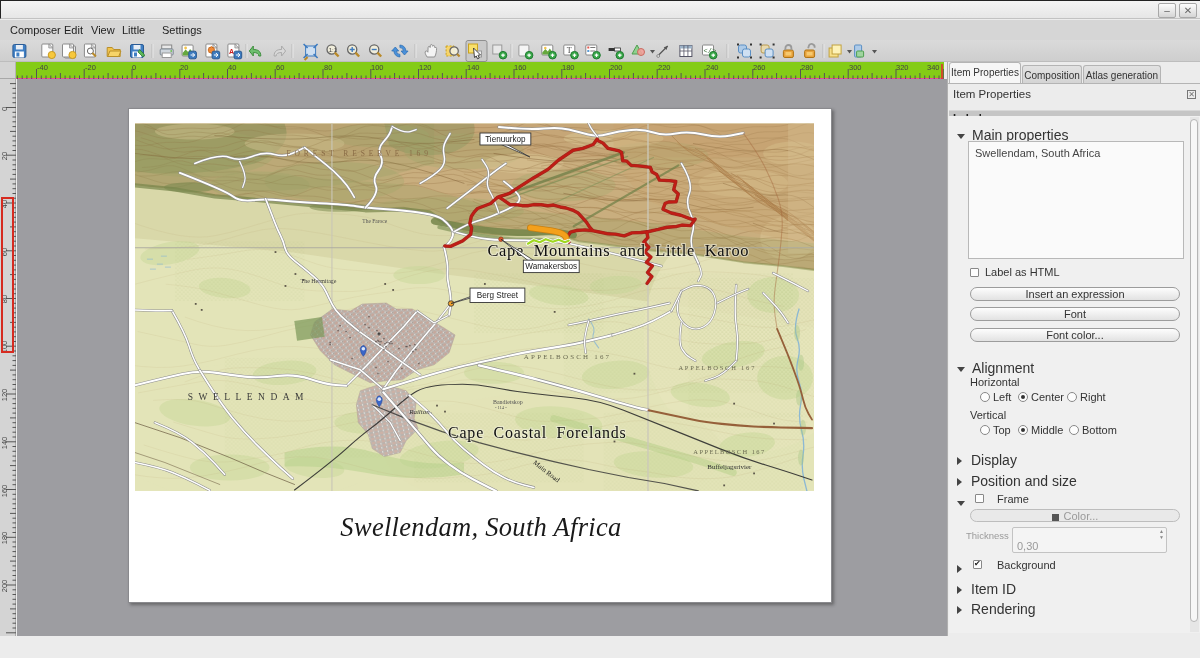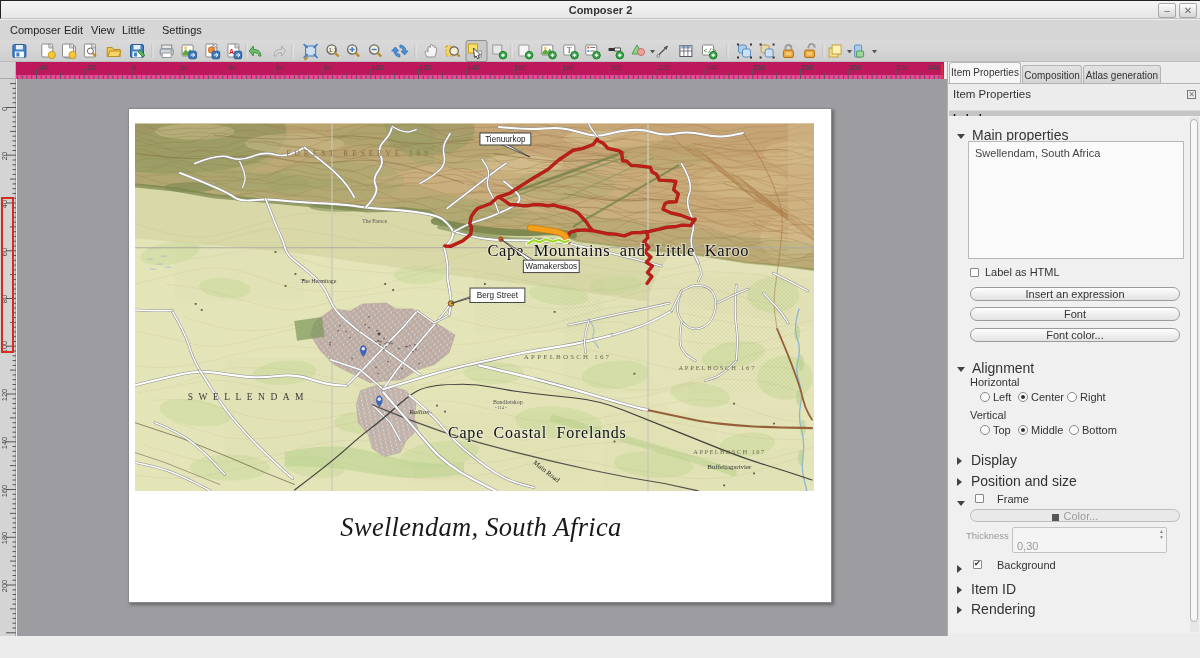--- a/index.html
+++ b/index.html
@@ -8,21 +8,21 @@
 #titlebar{left:0;top:0;width:1200px;height:19px;background:linear-gradient(#f4f4f4,#e6e6e6);border-top:1px solid #222;border-left:1px solid #222;border-bottom:1px solid #c2c2c2}
 #titlebar .t{position:absolute;left:0;right:0;top:3px;text-align:center;font-size:11px;font-weight:bold;color:#333}
 .winbtn{position:absolute;top:2px;width:18px;height:15px;background:linear-gradient(#fdfdfd,#d5d5d5);border:1px solid #a8a8a8;border-radius:2px;color:#666;font-size:10px;line-height:13px;text-align:center}
 
 #menubar{left:0;top:20px;width:1200px;height:20px;background:#d6d6d6;font-size:11px;color:#222}
 #menubar span{position:absolute;top:4px}
 
 #toolbar{left:0;top:40px;width:1200px;height:22px;background:linear-gradient(#dadada,#cecece);border-bottom:1px solid #bdbdbd}
 
 #corner{left:0;top:62px;width:16px;height:17px;background:#d4d4d4;border-bottom:1px solid #a8a8a8;border-right:1px solid #b5b5b5}
-#hruler{left:16px;top:62px;width:928px;height:17px;background:#be185d;border-bottom:4px solid #ec4899}
+#hruler{left:16px;top:62px;width:928px;height:17px;background:#84cc16;border-bottom:1px solid #ec4899}
 #vruler{left:0;top:79px;width:16px;height:557px;background:#d4d4d4;border-right:1px solid #a8a8a8}
 
 #canvas{left:17px;top:79px;width:930px;height:557px;background:#9d9da1;overflow:hidden}
 #page{position:absolute;left:111px;top:28.5px;width:704px;height:495.5px;background:#fff;border:1px solid #8a8a8e;box-shadow:2px 2px 3px rgba(40,40,40,.45)}
 #maptitle{position:absolute;left:0;width:704px;top:403px;text-align:center;font-family:"Liberation Serif",serif;font-style:italic;font-size:26.5px;letter-spacing:0.3px;color:#1a1a1a}
 
 #panel{left:947px;top:62px;width:253px;height:574px;background:#ececec;border-left:1px solid #b0b0b0}
 .tab{position:absolute;font-size:10px;color:#333;border:1px solid #b4b4b4;border-bottom:none;border-radius:3px 3px 0 0;text-align:center;line-height:19px;white-space:nowrap;overflow:hidden}
 .tabon{background:#f6f6f6;height:21px;top:0px;z-index:3}
 .taboff{background:linear-gradient(#e2e2e2,#d4d4d4);height:18px;top:3px;z-index:1}
@@ -45,21 +45,20 @@
 .rlabel{position:absolute;font-size:11px;color:#333}
 .btn.dis{background:#e9e9e9;border-color:#bdbdbd;color:#9a9a9a}
 .spin{position:absolute;height:16px;background:#f4f4f4;border:1px solid #c3c3c3;border-radius:2px;font-size:11px;color:#9a9a9a;padding:12px 4px}
 
 #status{left:0;top:636px;width:1200px;height:22px;background:#ececec;border-top:1px solid #bdbdbd;font-size:10px;color:#333}
 #combo{position:absolute;left:205px;top:3px;width:59px;height:16px;background:#fdfdfd;border:1px solid #999;border-radius:2px;font-size:10.5px;color:#333}
 .redbox{position:absolute;border:2px solid #d62b20;z-index:60}
 </style></head><body>
 <div id="app">
 <div id="titlebar" class="abs">
-      <div class="t">Composer 2</div>
 <div class="winbtn" style="right:24px">–</div>
       <div class="winbtn" style="right:3px">✕</div>
     </div>
 <div id="menubar" class="abs">
       <span style="left:10px">Composer</span>
       <span style="left:64px">Edit</span>
       <span style="left:91px">View</span>
       <span style="left:122px">Little</span>
       <span style="left:162px">Settings</span>
     </div>

